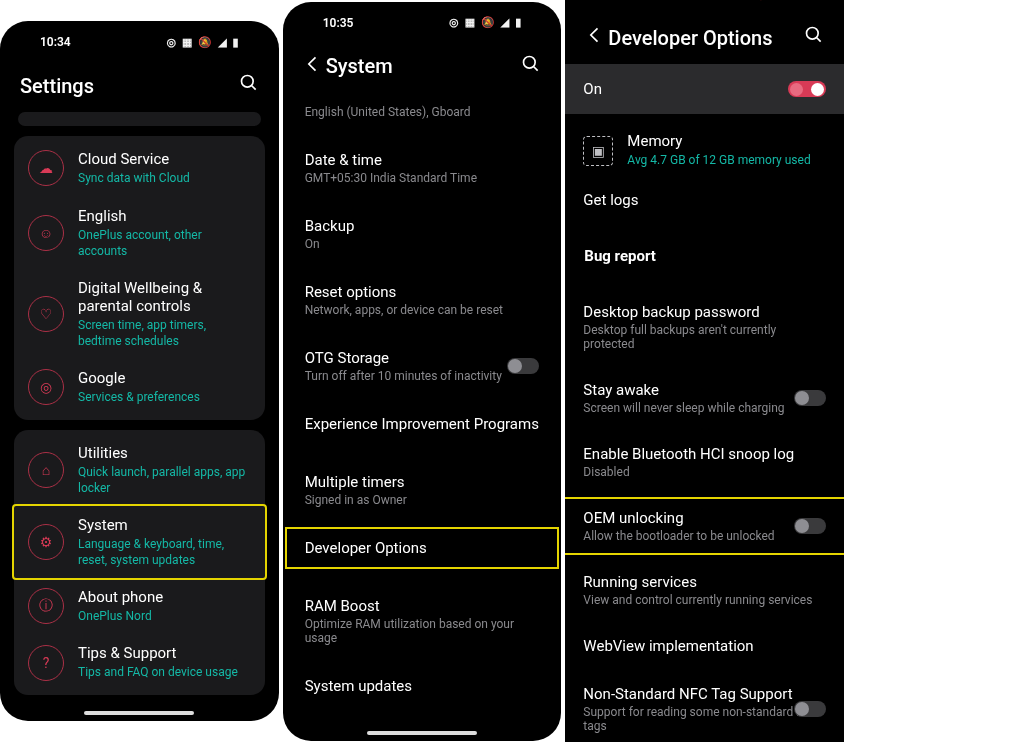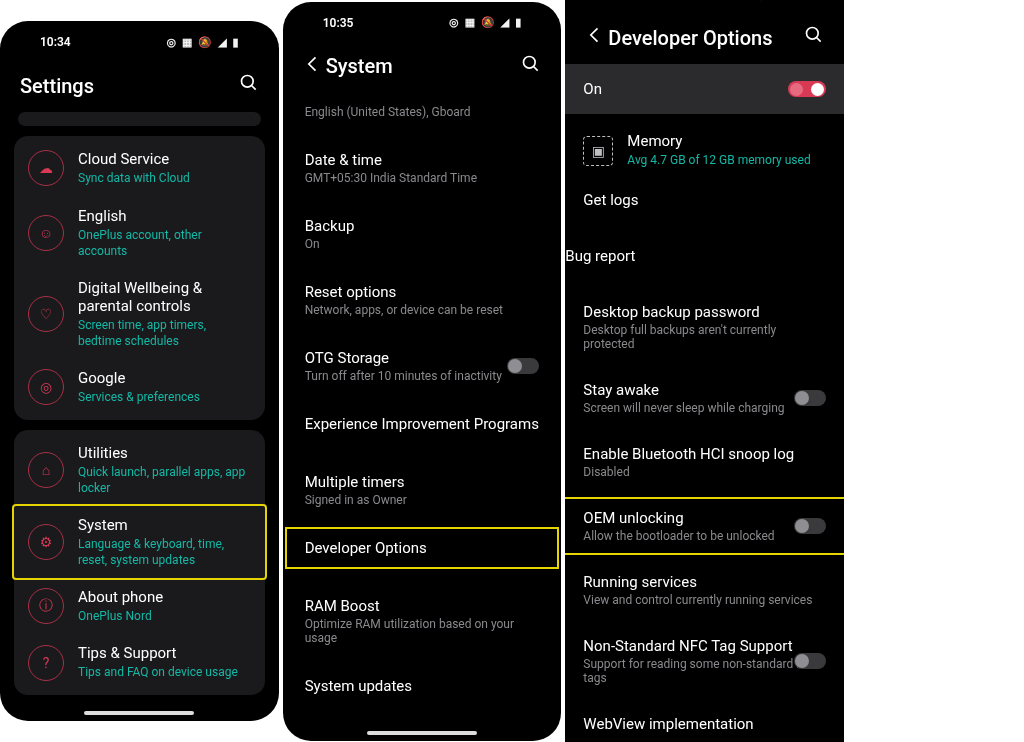--- a/index.html
+++ b/index.html
@@ -384,21 +384,21 @@
         <div class="mem-icon">▣</div>
         <div class="row-text">
           <div class="row-title">Memory</div>
           <div class="row-sub">Avg 4.7 GB of 12 GB memory used</div>
         </div>
       </div>
       <div id="s3rows">
           <div class="plain-row" style="margin-bottom: 18px; padding-left: 18px; padding-right: 18px;">
             <div class="plain-title">Get logs</div>
           </div>
-          <div class="plain-row" style="margin-bottom: 18px; padding-left: 0; padding-right: 18px;">
+          <div class="plain-row" style="margin-bottom: 18px; padding-left: 19px; padding-right: 18px; font-weight: bold;">
             <div class="plain-title">Bug report</div>
           </div>
           <div class="plain-row" style="margin-bottom: 10px; padding-left: 18px; padding-right: 18px;">
             <div class="plain-title">Desktop backup password</div>
             <div class="plain-sub">Desktop full backups aren't currently protected</div>
           </div>
           <div class="plain-row" style="margin-bottom: 10px; padding-left: 18px; ">
             <div class="plain-title">Stay awake</div>
             <div class="plain-sub">Screen will never sleep while charging</div>
             <div class="toggle"></div>
@@ -410,24 +410,24 @@
           <div class="plain-row highlight" style="margin-bottom: 10px; padding-left: 18px; padding-right: 18px;">
             <div class="plain-title">OEM unlocking</div>
             <div class="plain-sub">Allow the bootloader to be unlocked</div>
             <div class="toggle"></div>
           </div>
           <div class="plain-row" style="margin-bottom: 10px; padding-left: 18px; padding-right: 18px;">
             <div class="plain-title">Running services</div>
             <div class="plain-sub">View and control currently running services</div>
           </div>
           <div class="plain-row" style="margin-bottom: 10px; padding-left: 18px; padding-right: 18px;">
+            <div class="plain-title">WebView implementation</div>
+          </div>
+          <div class="plain-row" style="margin-bottom: 10px; padding-left: 18px; padding-right: 18px;">
             <div class="plain-title">Non-Standard NFC Tag Support</div>
             <div class="plain-sub">Support for reading some non-standard NFC tags</div>
             <div class="toggle"></div>
-          </div>
-          <div class="plain-row" style="margin-bottom: 10px; padding-left: 18px; padding-right: 18px;">
-            <div class="plain-title">WebView implementation</div>
           </div>
         </div>
     </div>
     <div class="home-bar"></div>
   </div>
 </div>
 
 </body></html>

